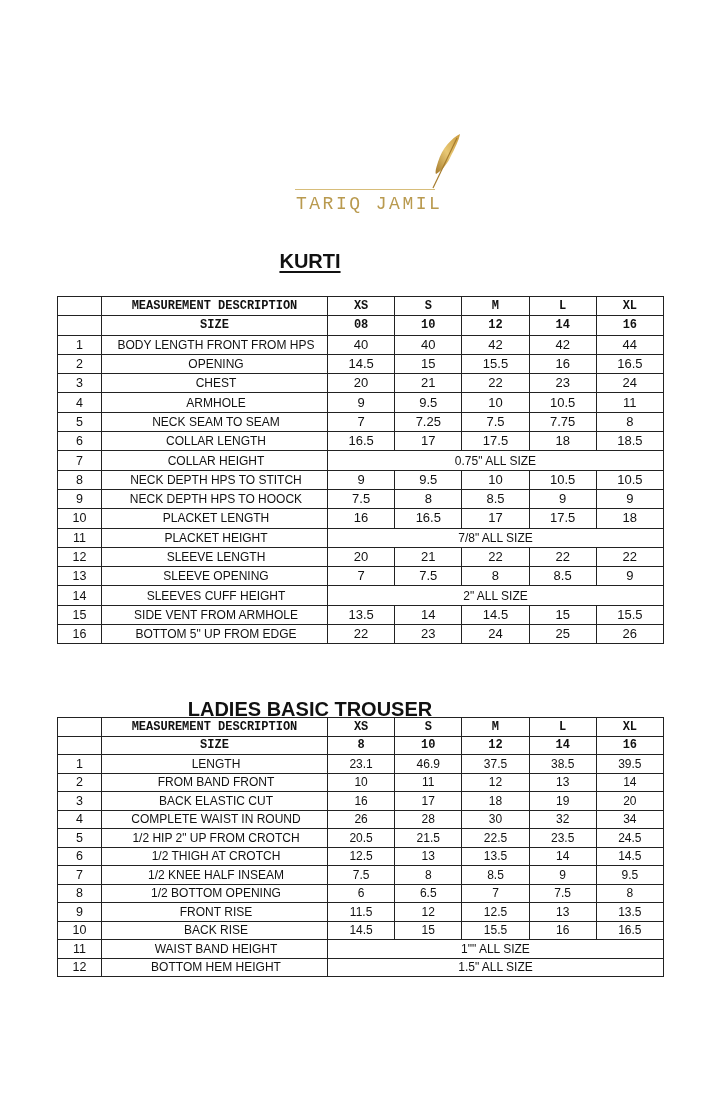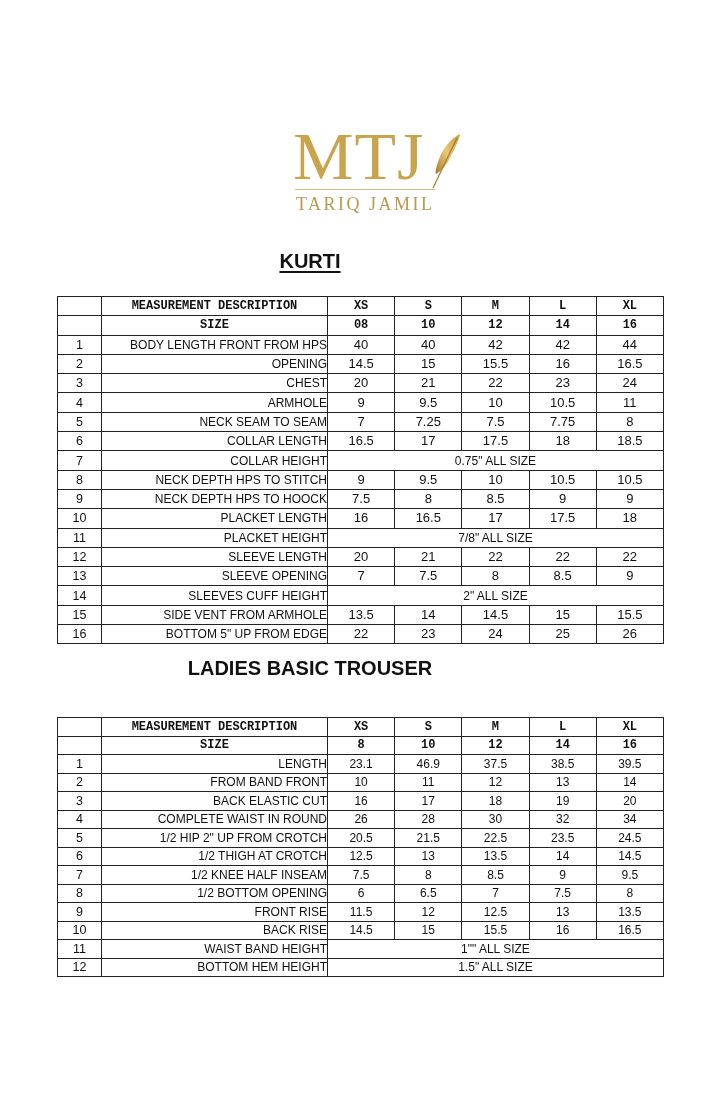--- a/index.html
+++ b/index.html
@@ -9,57 +9,56 @@
   }
   .logo { position: absolute; left: 0; top: 118px; width: 720px; height: 100px; }
   .logo-mark {
     position: absolute; left: 293px; top: 4px;
     font-family: "Liberation Serif", "DejaVu Serif", serif;
     font-size: 68px; line-height: 68px; color: #c9a44c; letter-spacing: 1px;
   }
   .logo-rule { position: absolute; left: 295px; top: 71px; width: 140px; height: 1px; background: #d7bd7a; }
   .logo-sub {
     position: absolute; left: 296px; top: 76px;
-    font-family: Liberation Serif, serif;
+    font-family: Liberation Mono, monospace;
     font-size: 18px; letter-spacing: 2.5px; color: #b99a4f; text-align: center;
   }
   .logo-feather { position: absolute; left: 424px; top: 14px; width: 40px; height: 62px; }
 
   .title {
     position: absolute; left: 0; width: 620px; text-align: center;
     font-weight: bold; font-size: 20px; color: #111;
   }
   .title-kurti { top: 250px; text-decoration: underline; text-underline-offset: 3px; }
-  .title-trouser { top: 657px; }
+  .title-trouser { top: 698px; }
 
   table.spec {
     position: absolute; left: 57px; width: 606px;
     border-collapse: collapse; table-layout: fixed;
     font-size: 12px; line-height: 14px;
   }
   table.kurti { top: 296px; }
   table.trouser { top: 717px; }
   table.spec td {
     border: 1px solid #222; padding: 0; height: 17.5px; text-align: center;
     white-space: nowrap; overflow: hidden;
   }
   table.kurti td { height: 18.3px; }
-  table.spec td.desc { text-align: right; padding-left: 3px; }
+  table.spec td.desc { text-align: center; padding-left: 3px; }
   table.spec tr.hdr td { font-weight: bold; font-family: Liberation Mono, monospace; }
   table.spec td.num { font-size: 12.5px; }
   table.kurti td.val { font-size: 13px; }
   col.c-no { width: 44px; }
   col.c-desc { width: 226px; }
   col.c-sz { width: 67.2px; }
 </style>
 </head>
 <body>
 
 <div class="logo">
-  <div class="logo-mark">MTJ</div>
   <svg class="logo-feather" viewBox="0 0 40 62">
     <defs>
       <linearGradient id="fg" x1="0" y1="1" x2="1" y2="0">
         <stop offset="0" stop-color="#a67c2e"></stop>
         <stop offset="0.5" stop-color="#e8c874"></stop>
         <stop offset="1" stop-color="#c99a3e"></stop>
       </linearGradient>
     </defs>
     <path d="M36 2 C28 6 18 16 14 30 C12 36 11 40 12 42 C16 40 22 34 26 26 C31 16 35 8 36 2 Z" fill="url(#fg)"></path>
     <path d="M33 6 L9 56" stroke="#a67c2e" stroke-width="1.2" fill="none"></path>

